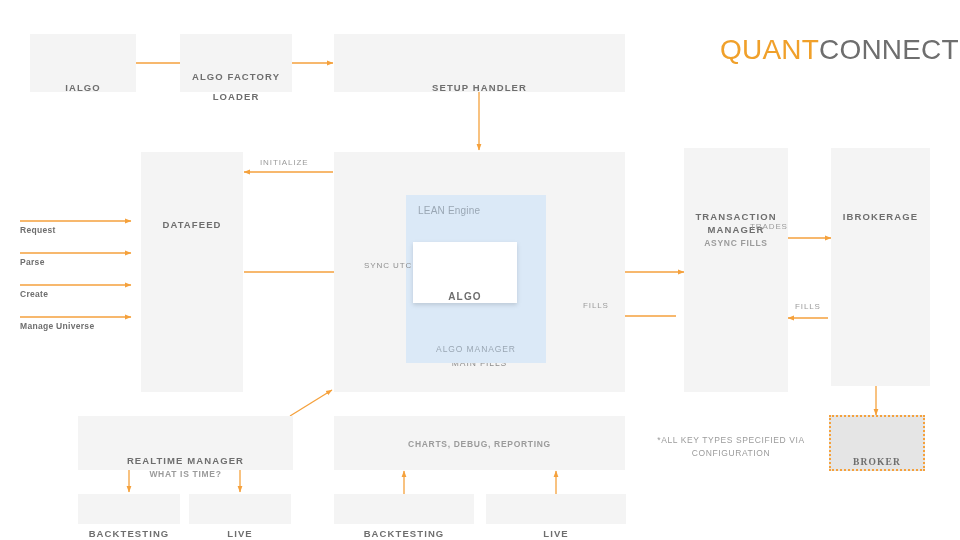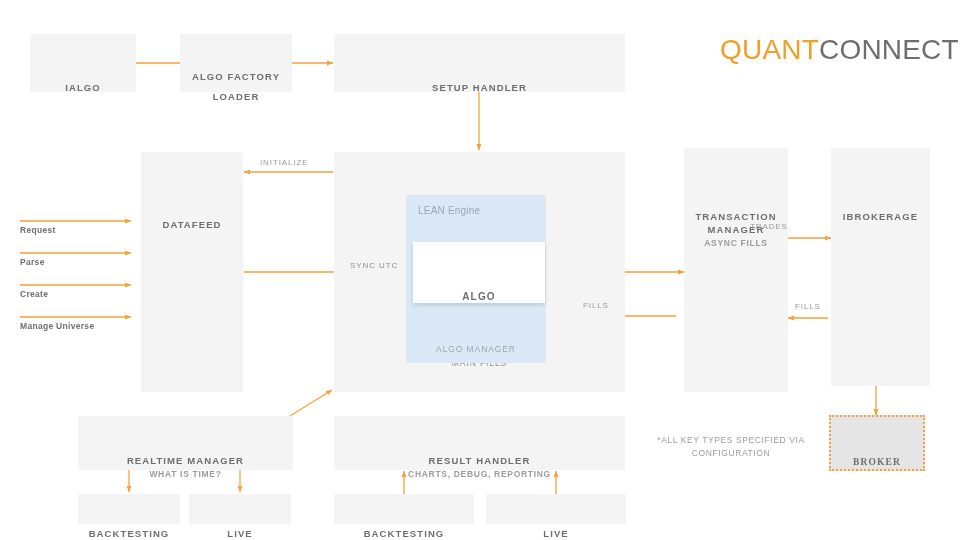--- a/index.html
+++ b/index.html
@@ -250,39 +250,39 @@
 
   <div class="box" id="box-main-loop" style="left:334px; top:152px; width:291px; height:240px;">
     <div id="main-loop-label" style="bottom:24px;">MAIN FILLS</div>
   </div>
 
   <div id="lean-engine" style="left:406px; top:195px; width:140px; height:168px;">
     <div id="lean-engine-label">LEAN Engine</div>
     <div id="algo-manager-label">ALGO MANAGER</div>
   </div>
 
-  <div id="algo-box" style="left:413px; top:242px; width:132px; height:61px;">
+  <div id="algo-box" style="left:413px; top:242px; width:104px; height:61px;">
     <div class="box-title">ALGO</div>
   </div>
 
   <div class="box" id="box-transaction-manager" style="left:684px; top:148px; width:104px; height:244px;">
     <div style="position:absolute; left:6px; right:6px; top:14px;">
       <div class="box-title">TRANSACTION MANAGER</div>
       <div class="box-sub">ASYNC FILLS</div>
     </div>
   </div>
 
   <div class="box" id="box-ibrokerage" style="left:831px; top:148px; width:99px; height:238px;">
     <div class="box-label-top" style="top:14px;">
       <div class="box-title">IBROKERAGE</div>
     </div>
   </div>
 
   <div class="conn-label" style="left:260px; top:158px;">INITIALIZE</div>
-  <div class="conn-label" style="left:350px; top:261px; color:#8f8f8f;">
+  <div class="conn-label" style="left:364px; top:261px; color:#8f8f8f;">
     <span>SYNC UTC</span>
   </div>
   <div class="conn-label" style="left:750px; top:222px;">TRADES</div>
   <div class="conn-label" style="left:795px; top:302px;">FILLS</div>
   <div class="conn-label" style="left:583px; top:301px;">FILLS</div>
 
   <div>
     <svg style="position:absolute; left:0; top:200px; width:150px; height:140px;" viewBox="0 0 150 140">
       <g stroke="#f5a13c" stroke-width="1.3" fill="none">
         <line x1="20" y1="21" x2="131" y2="21" marker-end="url(#ah)"></line>
@@ -299,21 +299,20 @@
 
   <div class="box" id="box-realtime-manager" style="left:78px; top:416px; width:215px; height:54px;">
     <div class="box-label-center">
       <div class="box-title">REALTIME MANAGER</div>
       <div class="box-sub">WHAT IS TIME?</div>
     </div>
   </div>
 
   <div class="box" id="box-result-handler" style="left:334px; top:416px; width:291px; height:54px;">
     <div class="box-label-center">
-      <div class="box-title">RESULT HANDLER</div>
       <div class="box-sub">CHARTS, DEBUG, REPORTING</div>
     </div>
   </div>
 
   <div id="footnote" style="left:646px; top:434px;">*ALL KEY TYPES SPECIFIED VIA CONFIGURATION</div>
 
   <div id="broker-box" style="left:829px; top:415px; width:96px; height:56px;">
     <div class="box-title">BROKER</div>
   </div>
 

